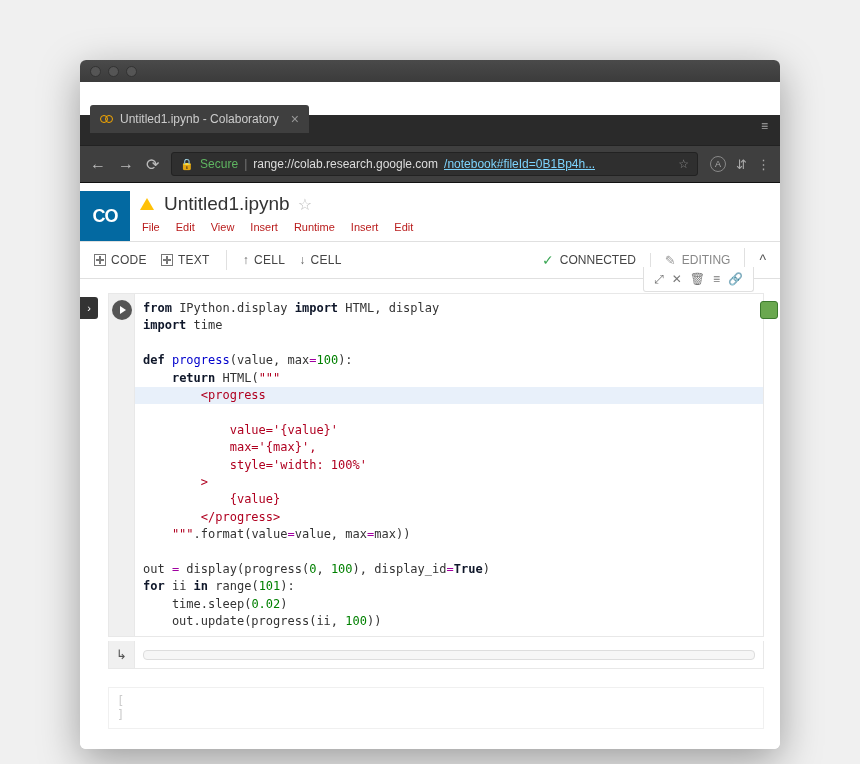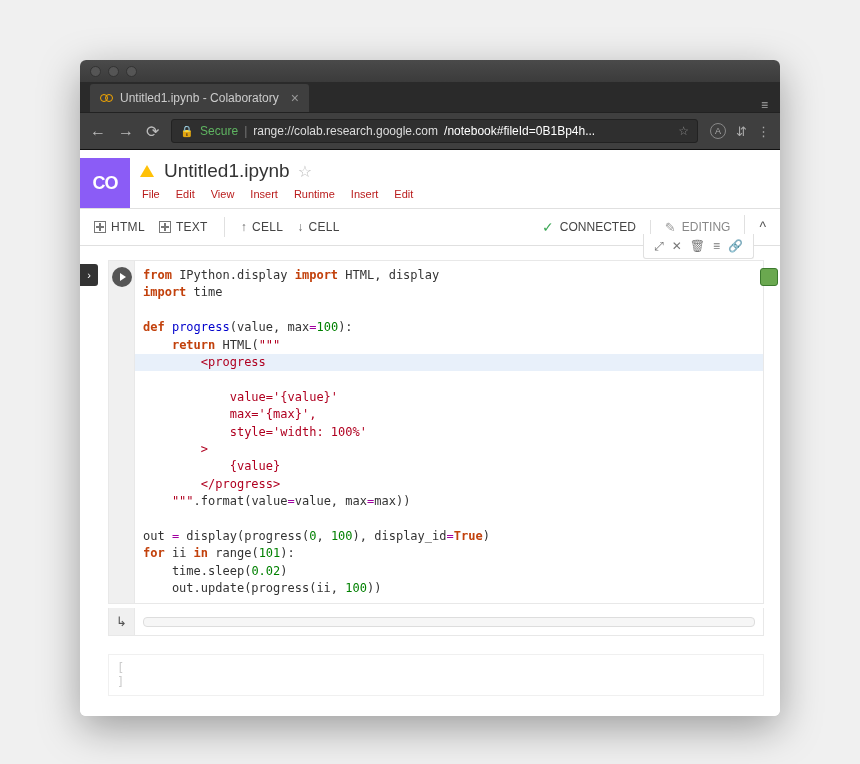--- a/index.html
+++ b/index.html
@@ -27,21 +27,22 @@
     align-items: center;
     padding-left: 10px;
     gap: 7px;
   }
   .tl-btn { width: 11px; height: 11px; border-radius: 50%; background: #555; border: 1px solid #333; }
   .tabstrip {
     background: #2a2a2a;
     display: flex;
     align-items: flex-end;
     height: 30px;
-    padding: 0 6px 0 10px;
+    padding: 0 6px 12px 10px;
+    margin-top: 33px;
   }
   .browser-tab {
     background: #3f3f3f;
     color: #ccc;
     font-size: 12px;
     padding: 6px 10px;
     border-radius: 3px 3px 0 0;
     display: flex;
     align-items: center;
     gap: 6px;
@@ -86,35 +87,35 @@
     font-size: 12px;
     color: #aaa;
     gap: 6px;
     border: 1px solid #222;
     min-width: 0;
   }
   .lock { color: #5fb561; font-size: 11px; }
   .secure { color: #5fb561; font-size: 12px; }
   .url-sep { color: #777; }
   .url-host { color: #ddd; }
-  .url-rest { color: #ffffff; white-space: nowrap; overflow: hidden; text-overflow: ellipsis; }
+  .url-rest { color: #7dd3fc; white-space: nowrap; overflow: hidden; text-overflow: ellipsis; text-decoration: underline; }
   .star { color: #888; margin-left: auto; }
   .right-icons { display: flex; gap: 10px; color: #aaa; font-size: 13px; align-items: center; }
   .circ-a { width: 16px; height: 16px; border: 1.5px solid #888; border-radius: 50%; display: flex; align-items: center; justify-content: center; font-size: 9px; color: #aaa; }
   
   .colab-header {
     display: flex;
     align-items: flex-start;
     background: #fff;
     border-bottom: 1px solid #e0e0e0;
     padding: 8px 10px 0 0;
   }
   .co-logo {
     width: 50px; height: 50px;
-    background: #8b5cf6;
+    background: #0369a1;
     display: flex;
     align-items: center;
     justify-content: center;
     color: #fff;
     font-weight: bold;
     font-size: 18px;
     letter-spacing: -1px;
     margin-right: 10px;
   }
   .title-block { flex: 1; }
@@ -278,21 +279,21 @@
   .code-area {
     flex: 1;
     font-family: "Menlo", "Consolas", monospace;
     font-size: 12px;
     padding: 6px 8px;
     white-space: pre;
     line-height: 1.45;
     color: #333;
     overflow-x: auto;
   }
-  .kw { color: #c2410c; font-weight: bold; }
+  .kw { color: #0f172a; font-weight: bold; }
   .nm { color: #333; }
   .fn { color: #0000cc; }
   .st { color: #b00020; }
   .nu { color: #008000; }
   .op { color: #a000a0; }
   .hl-line { display: block; background: #e8f0fa; margin: 0 -8px; padding: 0 8px; }
   
   .output-row {
     display: flex;
     border: 1px solid #e8e8e8;
@@ -390,21 +391,21 @@
           <span style="cursor: pointer;">Insert</span>
           <span style="cursor: pointer;">Edit</span>
         </div>
     </div>
   </div>
 
   <div class="toolbar">
     <div class="tb-group">
       <div class="tb-btn">
           <span class="tb-plus"></span>
-          <span>HTML</span>
+          <span>CODE</span>
         </div>
       <div class="tb-btn">
           <span class="tb-plus"></span>
           <span>TEXT</span>
         </div>
     </div>
     <div class="tb-sep"></div>
     <div class="tb-group">
       <div class="tb-btn">
           <span class="tb-arrow-up">↑</span>

